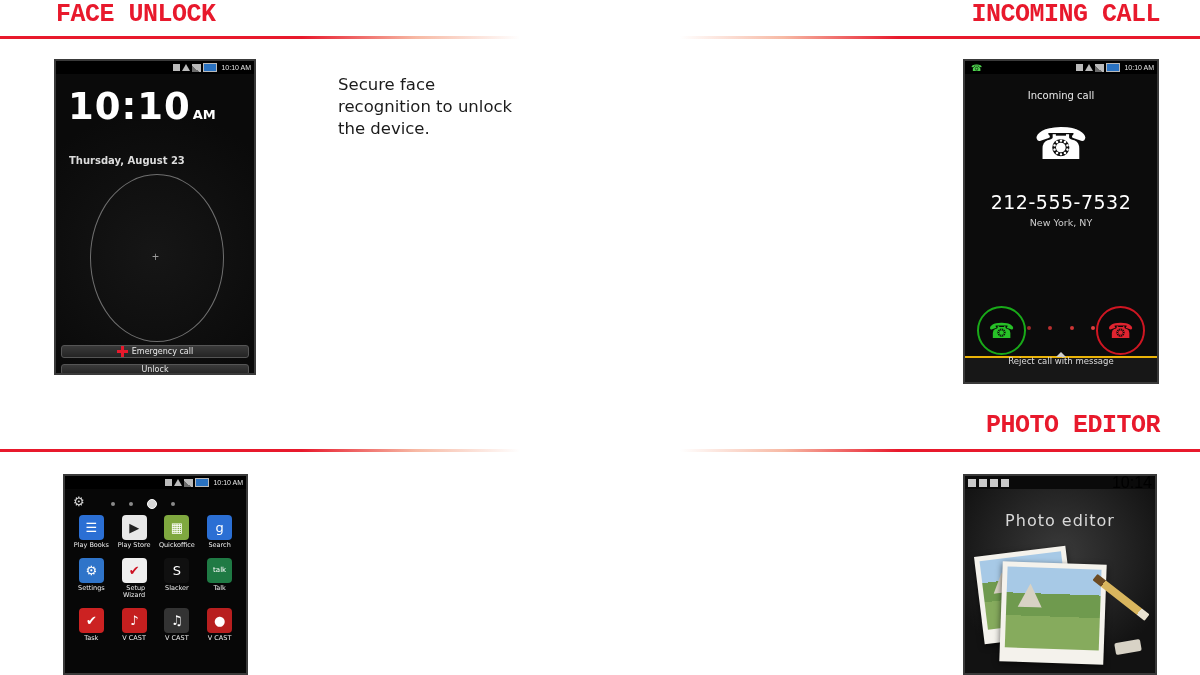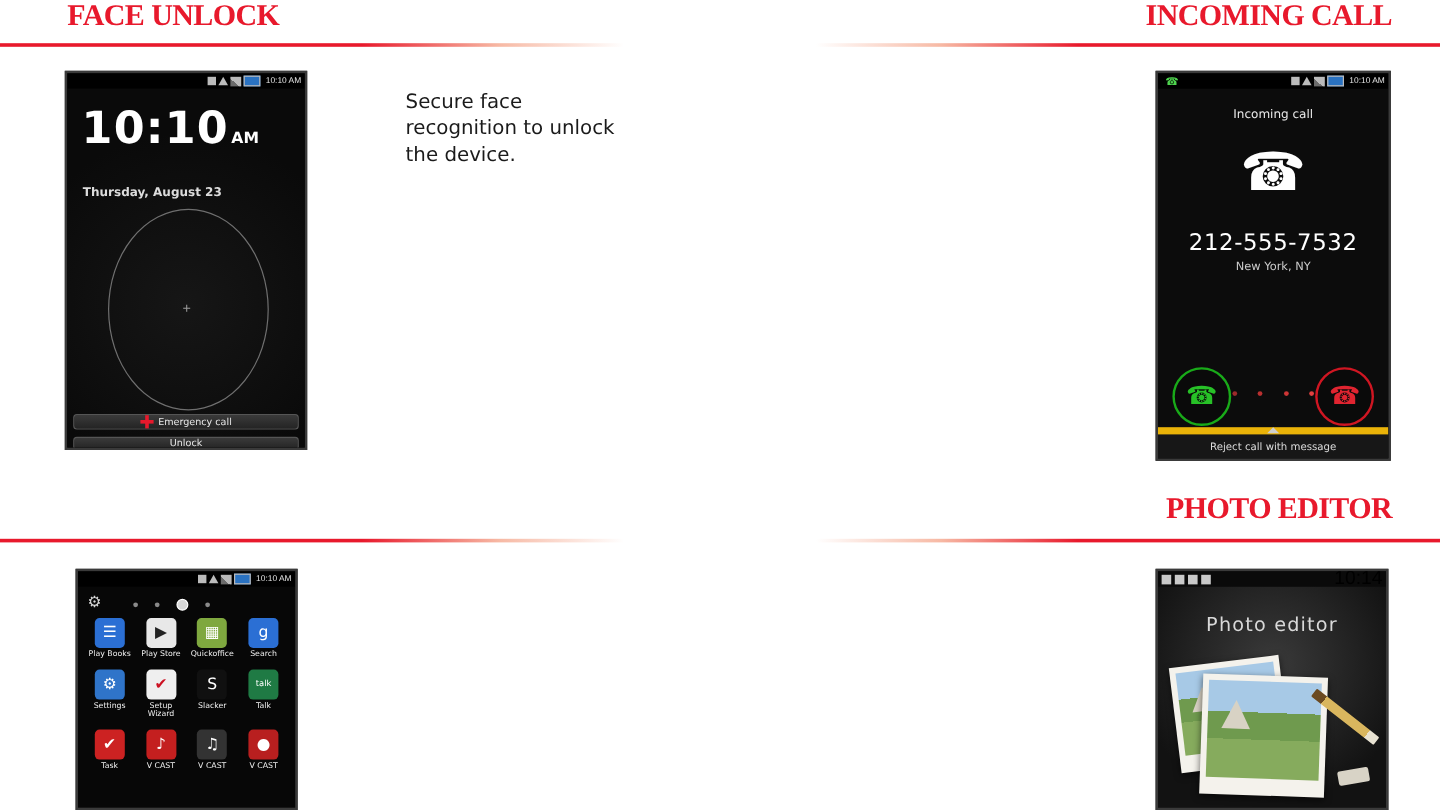--- a/index.html
+++ b/index.html
@@ -14,21 +14,21 @@
   .page {
     position: relative;
     width: 1200px;
     height: 675px;
     background: #fff;
   }
 
   
   .sect-title {
     position: absolute;
-    font-family: Liberation Serif, serif;
+    font-family: Liberation Mono, monospace;
     font-weight: bold;
     font-size: 25px;
     letter-spacing: -0.5px;
     color: #e8192c;
     white-space: nowrap;
     text-align: center;
   }
   .rule {
     position: absolute;
     height: 3px;
@@ -267,28 +267,28 @@
     background: #9c2a2a;
   }
   .arrows .dot.d2 { background: #b93030; }
   .arrows .dot.d3 { background: #cf3636; }
   .arrows .dot.d4 { background: #e04040; }
   .reject-bar {
     position: absolute;
     left: 0; right: 0; bottom: 0;
     height: 26px;
     background: #171717;
-    border-top: 6px solid #eab308;
+    border-top: 2px solid #eab308;
     color: #dcdcdc;
     font-size: 8.5px;
     font-family: "DejaVu Sans", sans-serif;
     display: flex;
     align-items: flex-end;
     justify-content: center;
-    padding-bottom: 4px;
+    padding-bottom: 16px;
     box-sizing: border-box;
   }
   .reject-caret {
     position: absolute;
     left: 50%;
     margin-left: -5px;
     top: -6px;
     width: 0; height: 0;
     border-left: 5px solid transparent;
     border-right: 5px solid transparent;
@@ -354,21 +354,21 @@
     display: flex; align-items: center; justify-content: center;
     color: #fff;
     font-size: 13px;
     line-height: 13px;
     font-family: "DejaVu Sans", sans-serif;
   }
   .app .lbl {
     color: #efefef;
     font-size: 6.5px;
     font-family: "DejaVu Sans", sans-serif;
-    text-align: center;
+    text-align: right;
     line-height: 7.5px;
     white-space: pre-line;
   }
 
   
   #phone-photo {
     left: 963px; top: 474px; width: 194px; height: 201px;
     background: #0d0d0d;
   }
   #phone-photo .screen {

